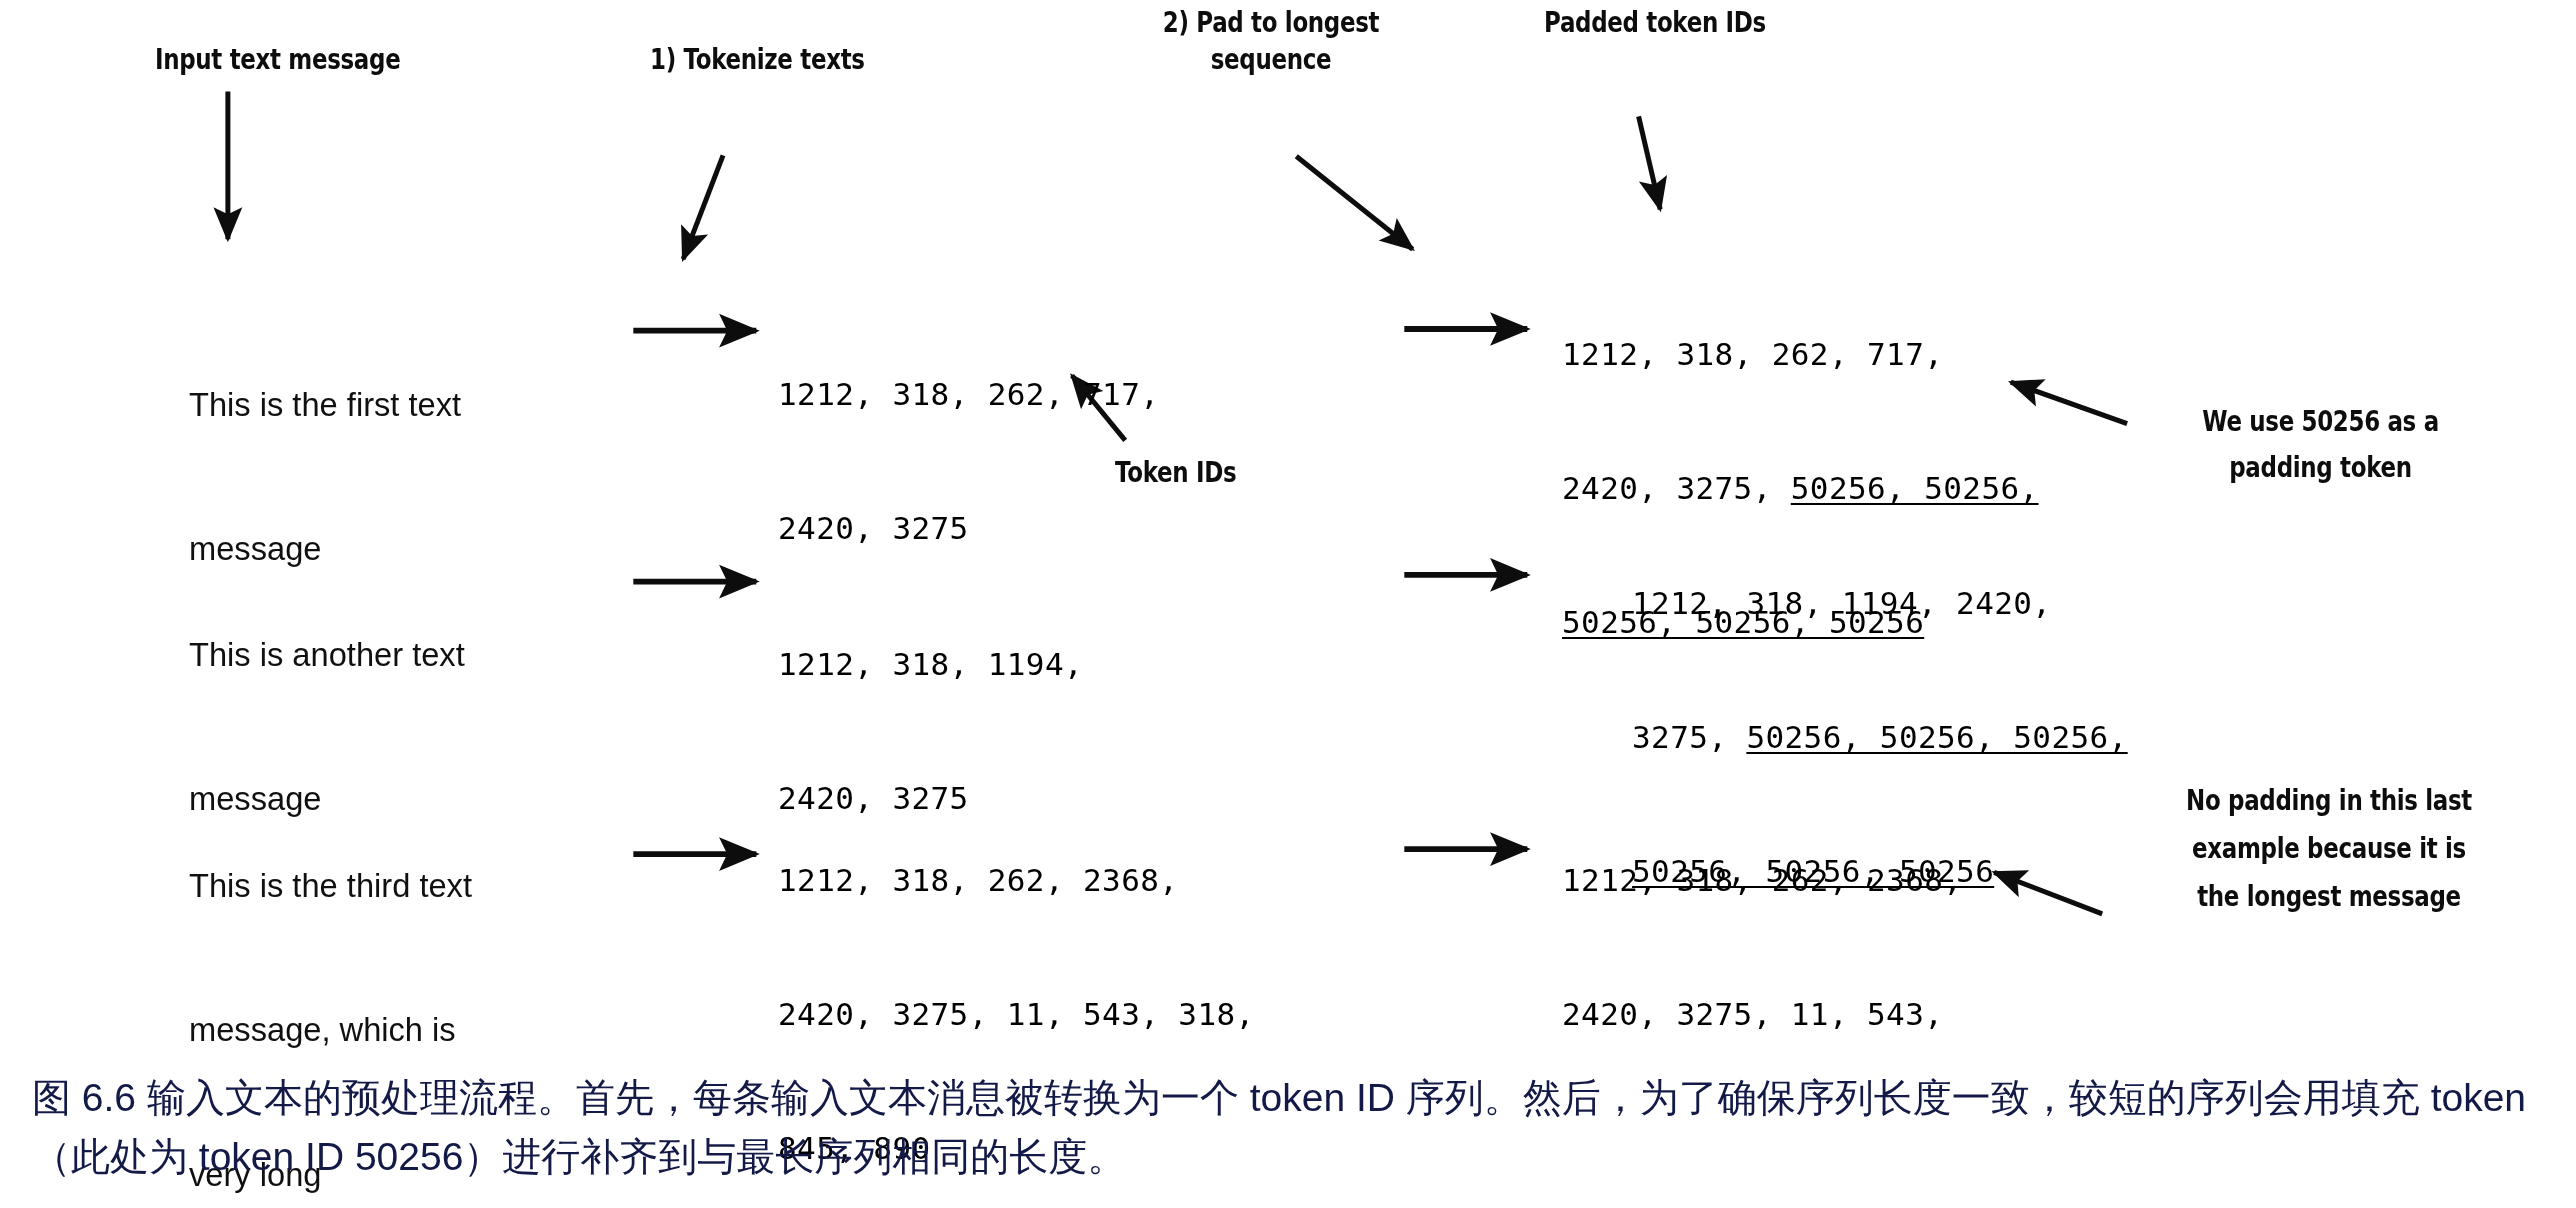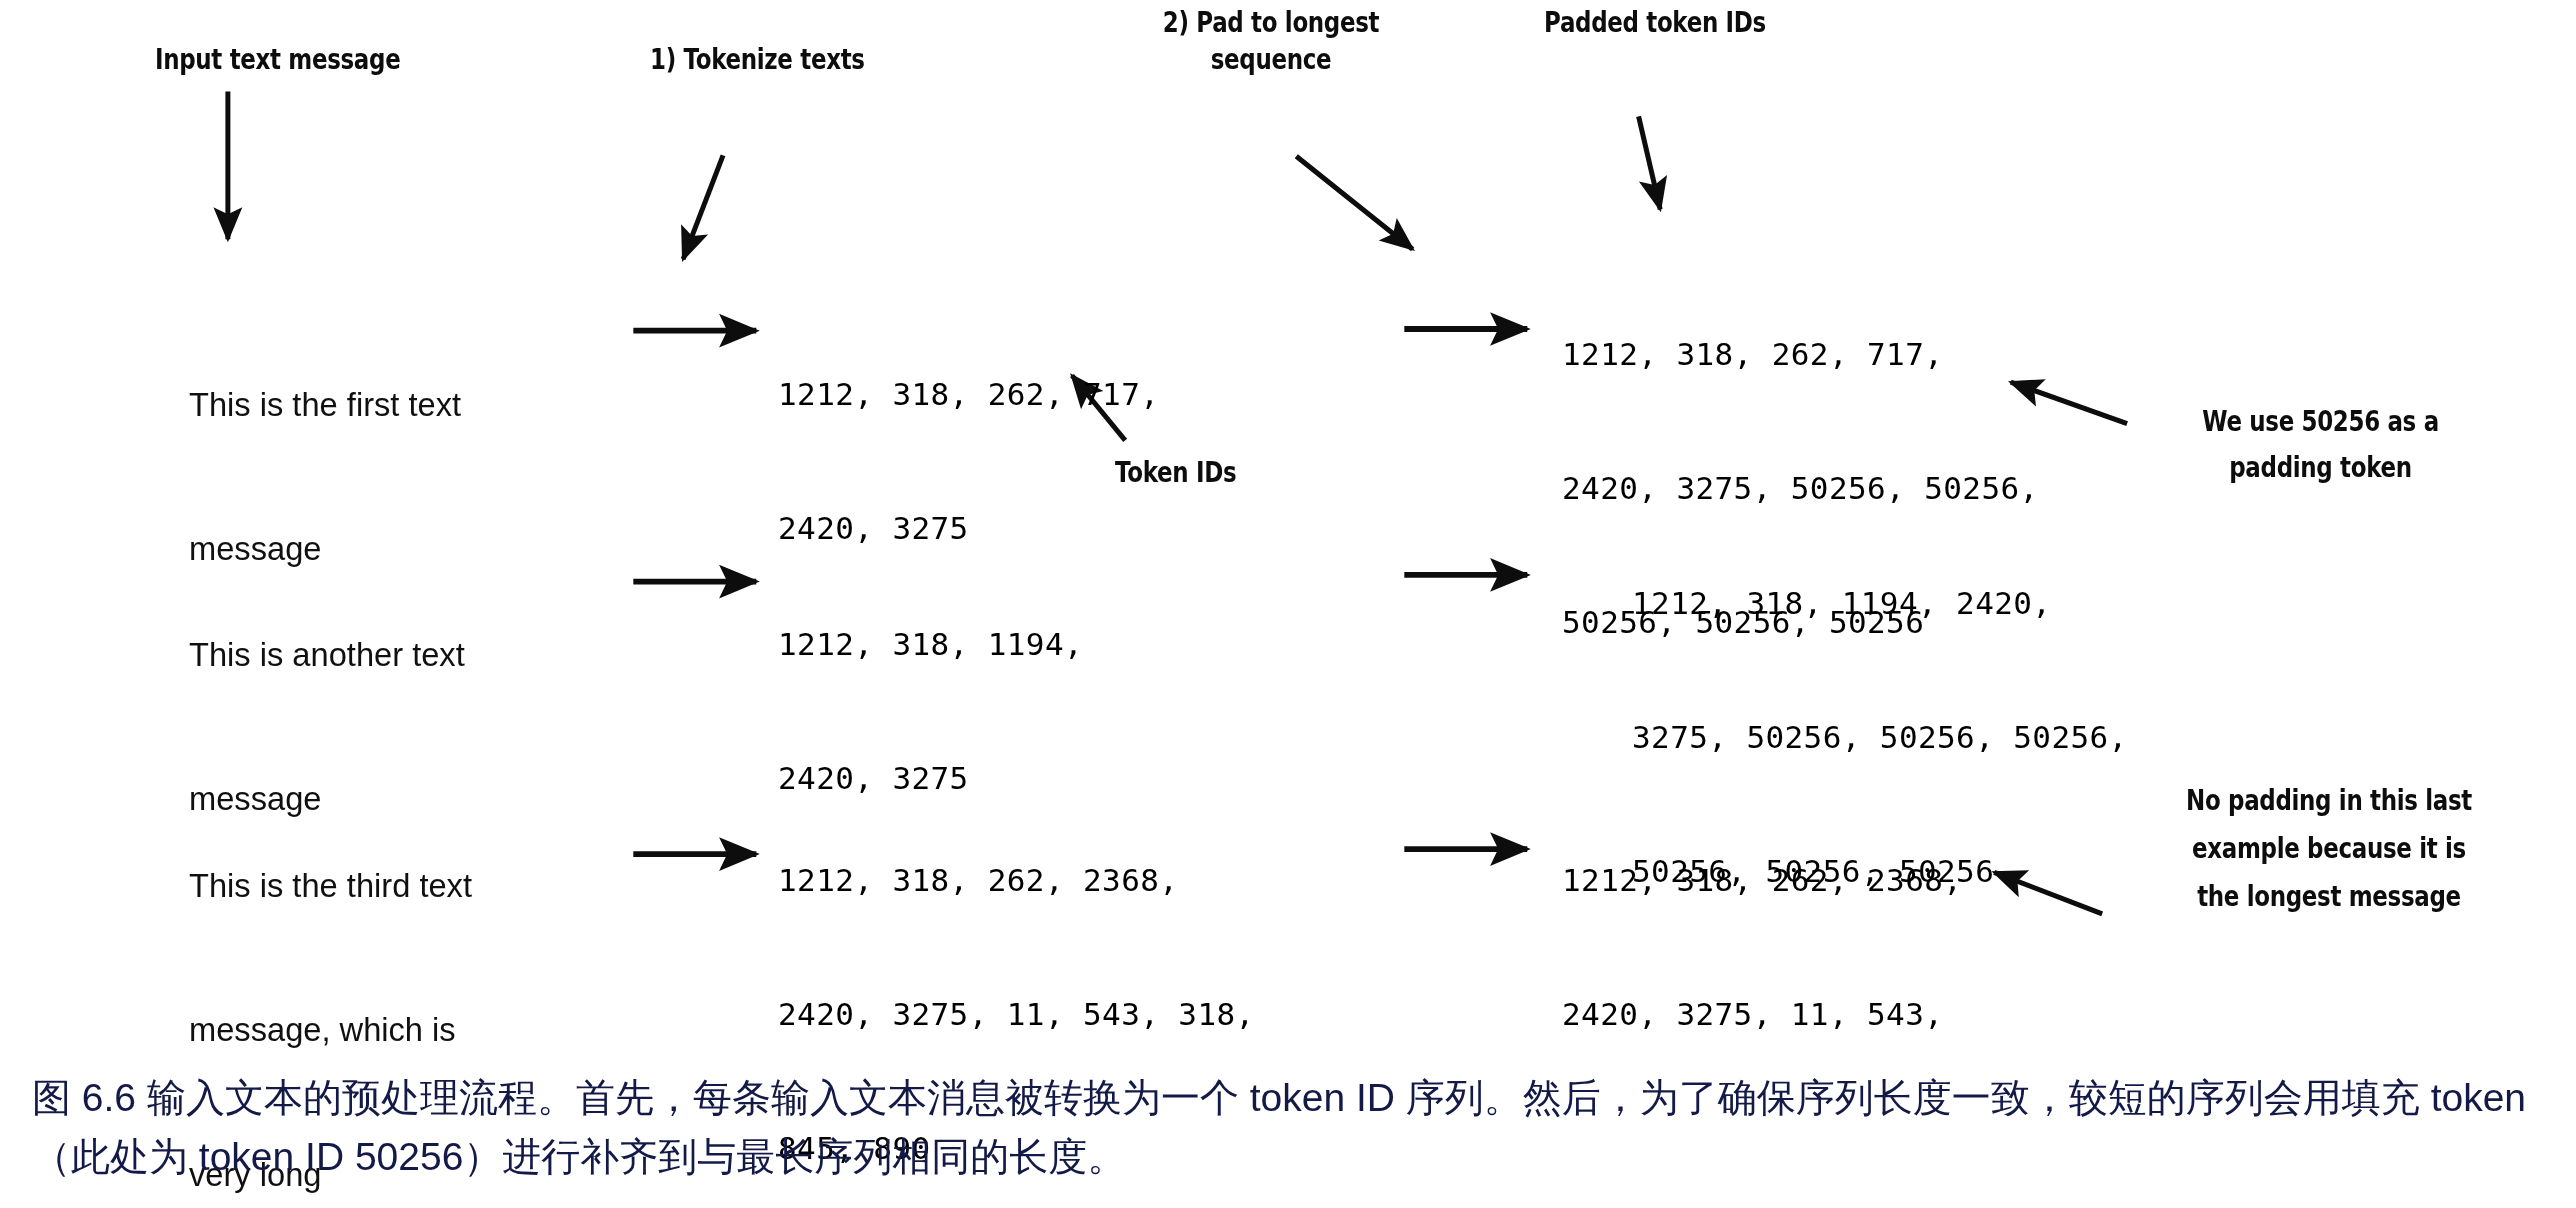--- a/index.html
+++ b/index.html
@@ -52,20 +52,21 @@
   .ids {
     position: absolute;
     font-family: "DejaVu Sans Mono", "Liberation Mono", monospace;
     font-size: 31px;
     line-height: 1.44;
     color: #000000;
     white-space: pre;
     letter-spacing: 0.4px;
   }
   .ids .pad {
+    text-decoration: underline;
     text-underline-offset: 4.2px;
     text-decoration-thickness: 1.7px;
     text-align: right;
   }
   
   svg.arrows {
     position: absolute;
     left: 0; top: 0;
     width: 2576px;
     height: 1208px;
@@ -182,21 +183,21 @@
     <div><span>1212, 318, 262, 717,</span></div>
     <div><span>2420, 3275, </span><span class="pad">50256, 50256,</span></div>
     <div><span class="pad">50256, 50256, 50256</span></div>
   </div>
 
   <div class="msg" style="left:189px; top:533px;">
     <div>This is another text</div>
     <div>message</div>
   </div>
 
-  <div class="ids" style="left:778px; top:533px;">
+  <div class="ids" style="left:778px; top:553px;">
     <div>1212, 318, 1194,</div>
     <div>2420, 3275</div>
   </div>
 
   <div class="ids" style="left:1632px; top:492px;">
     <div><span>1212, 318, 1194, 2420,</span></div>
     <div><span>3275, </span><span class="pad">50256, 50256, 50256,</span></div>
     <div><span class="pad">50256, 50256, 50256</span></div>
   </div>
 

